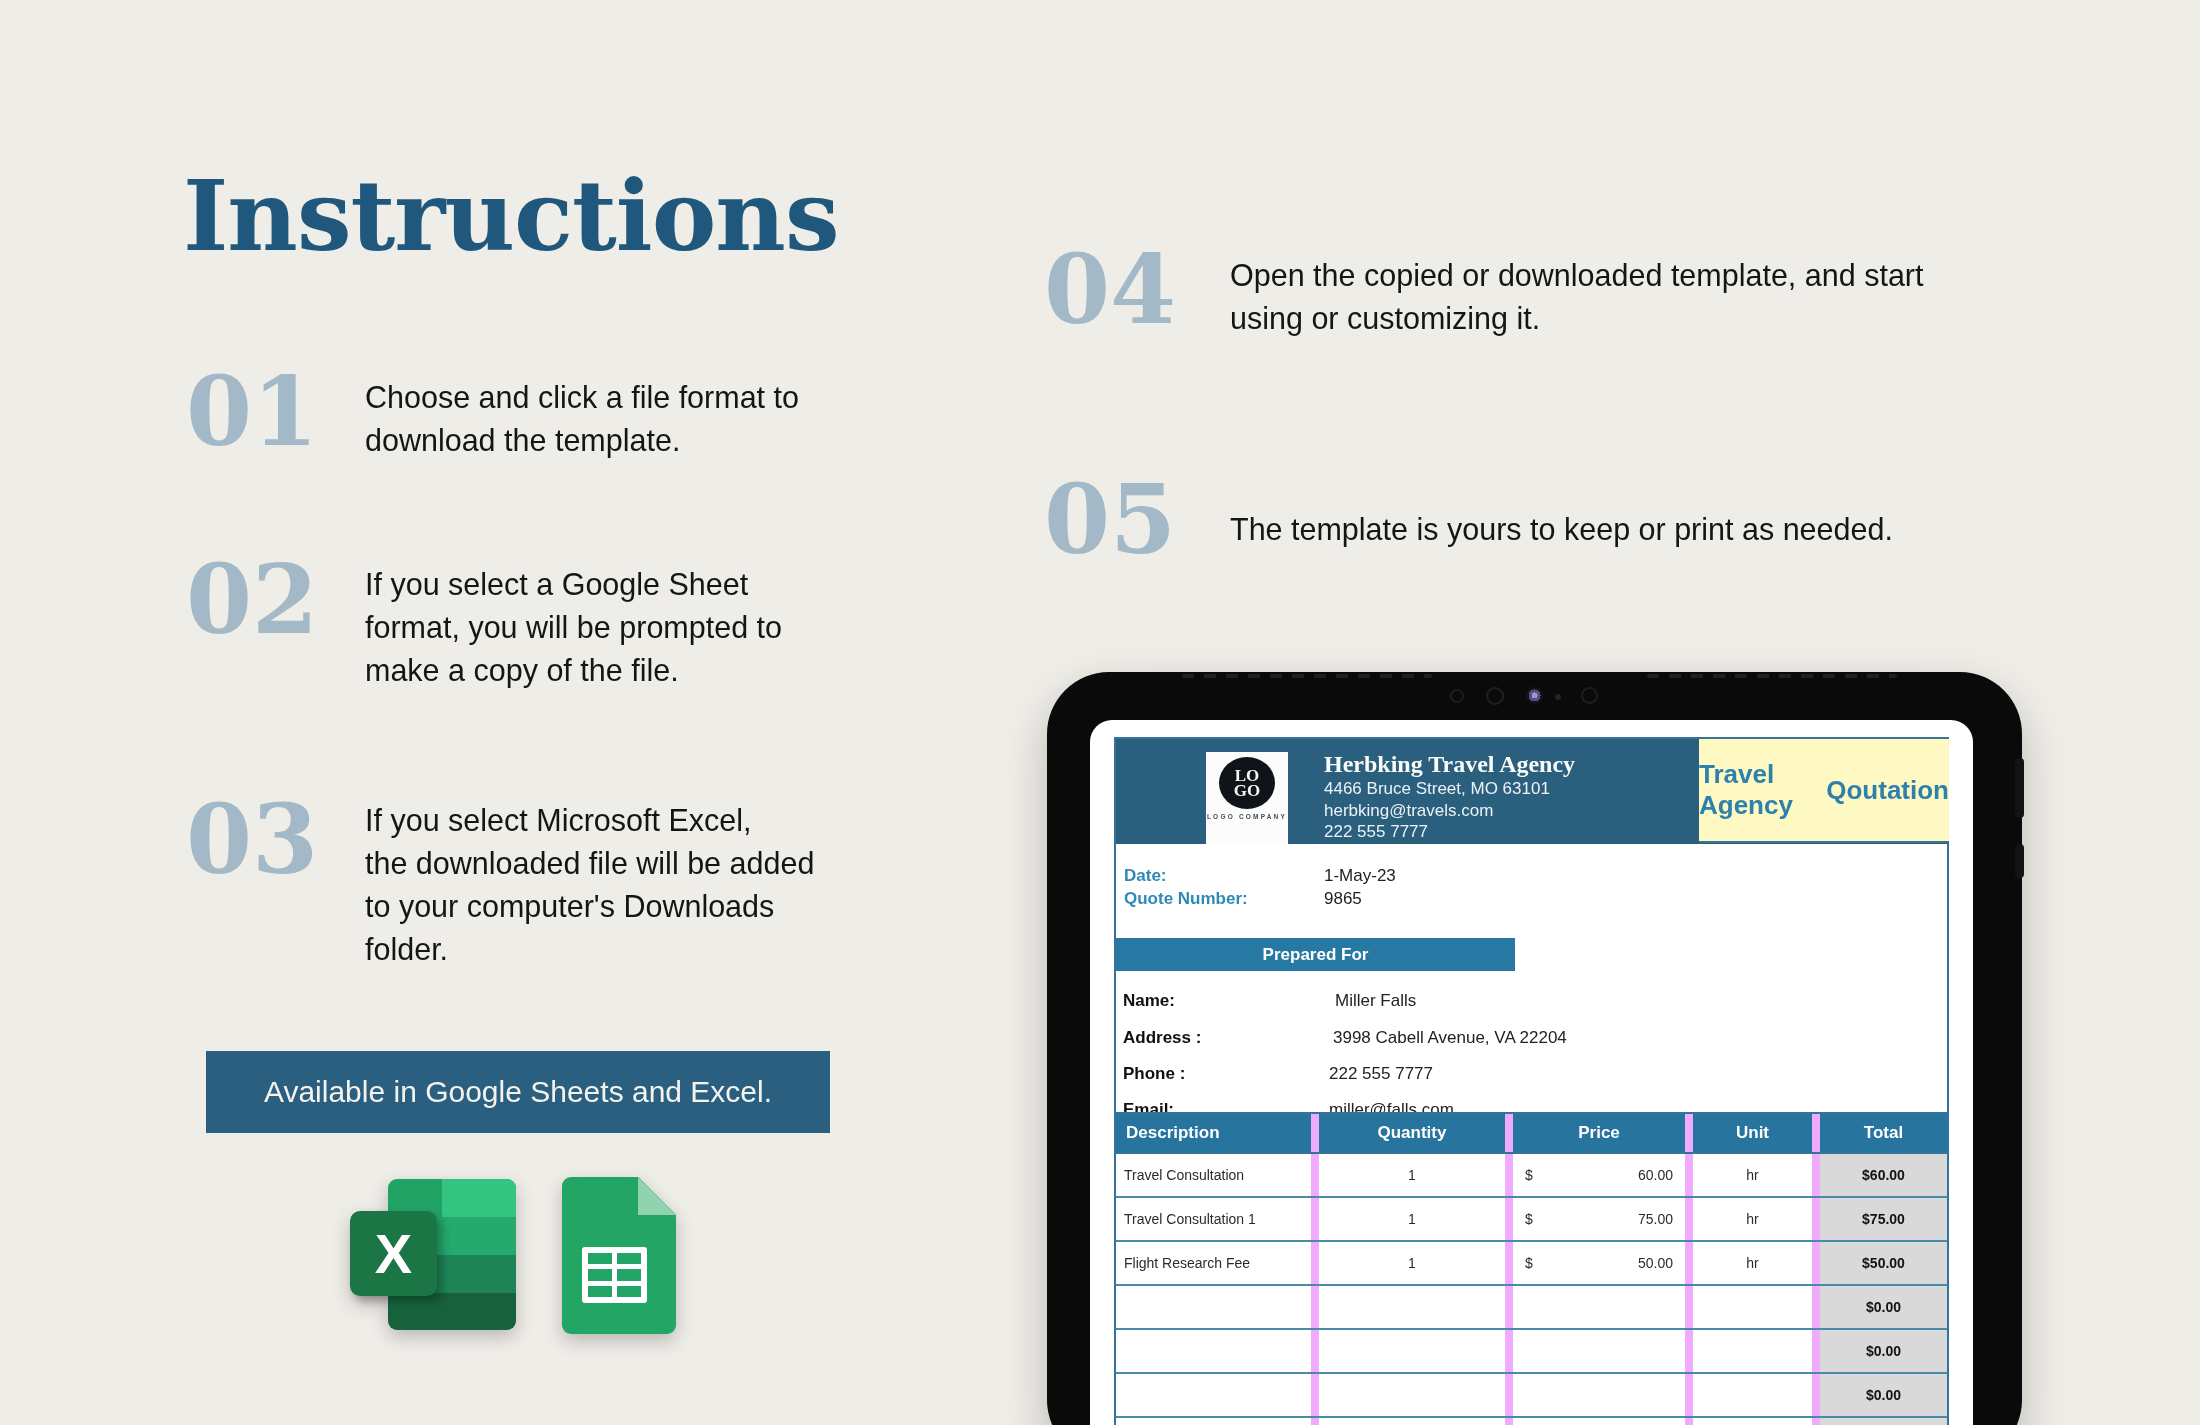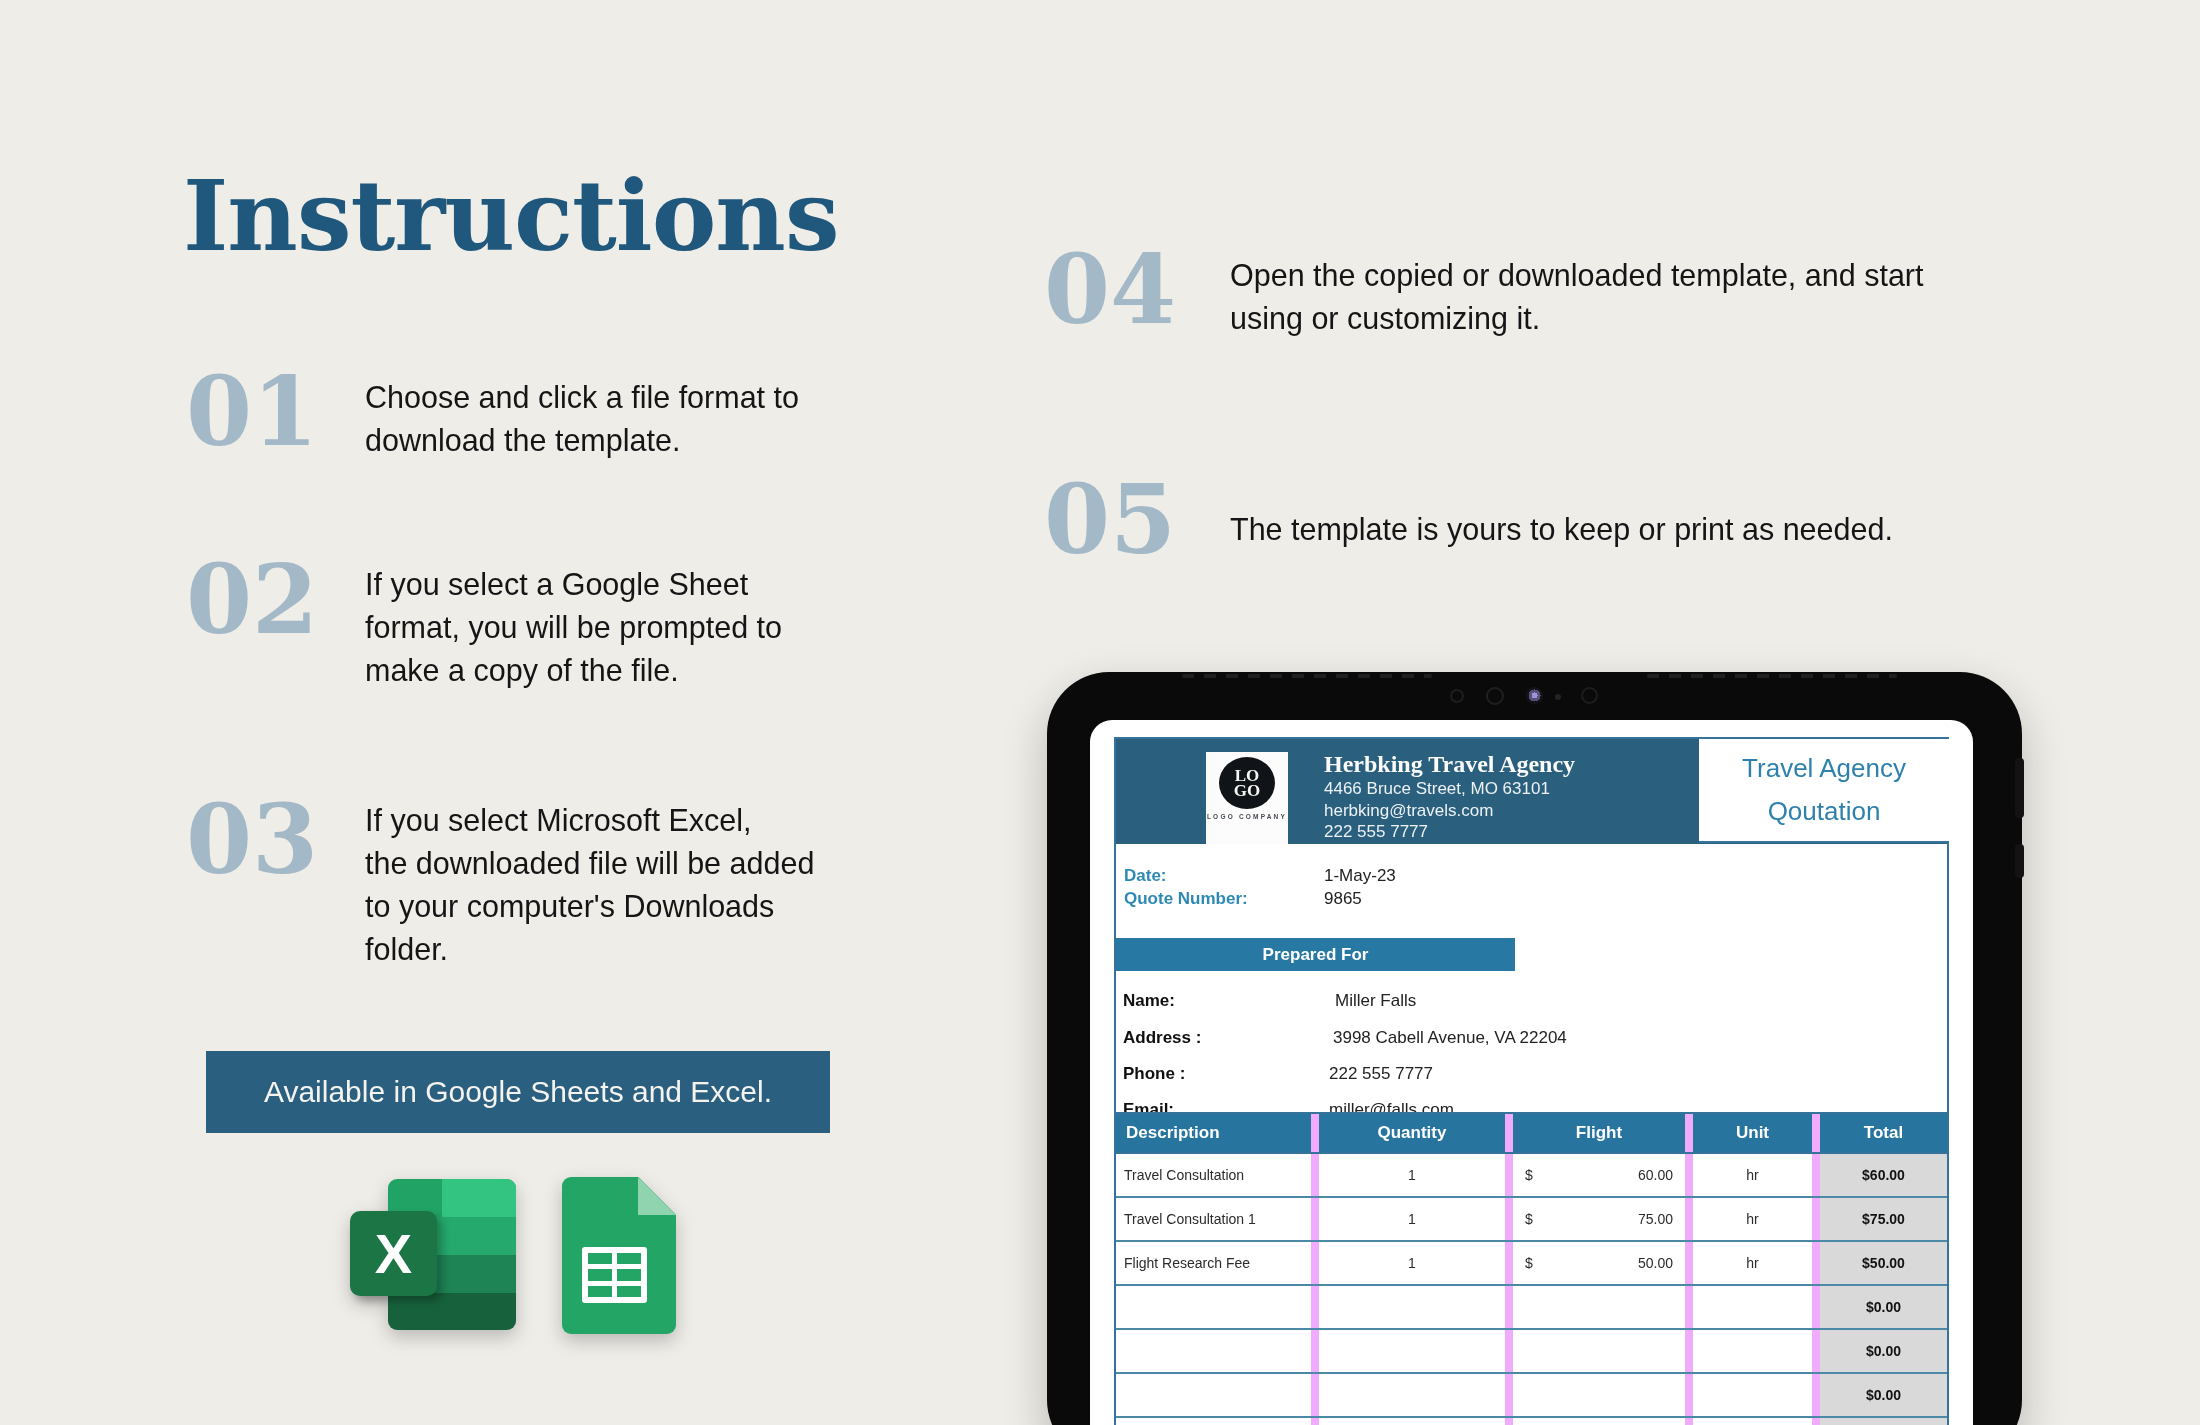--- a/index.html
+++ b/index.html
@@ -74,23 +74,23 @@
   .logo-card { position:absolute; left:90px; top:13px; width:82px; height:92px; background:#FCFCFC;
     display:flex; flex-direction:column; align-items:center; }
   .logo-oval { margin-top:5px; width:56px; height:52px; background:#101418; border-radius:50%;
     display:flex; flex-direction:column; align-items:center; justify-content:center;
     font-family:"Liberation Serif", serif; font-weight:bold; font-size:17px; line-height:15px; color:#F5F5F2; }
   .logo-caption { margin-top:4px; font-size:6.5px; letter-spacing:2.2px; color:#464B52; font-weight:bold; }
   .company { position:absolute; left:208px; top:12px; color:#ECF2F5; }
   .company .cname { font-family:"Liberation Serif", serif; font-weight:bold; font-size:24px; color:#FBFBF9; }
   .company .cline { font-size:17px; line-height:21.5px; }
   .company .cline:first-of-type { margin-top:5px; }
-  .doc-box { position:absolute; left:583px; top:0; width:250px; height:104px; background:#ffffff;
-    border-bottom:2px solid #35739A; display:flex; flex-direction:column; align-items:center; justify-content:center;
-    gap:12px; font-weight:normal; font-size:26px; color:#2E81AC; }
+  .doc-box { position:absolute; left:583px; top:0; width:250px; height:104px; background:#fef9c3;
+    border-bottom:2px solid #35739A; display:flex; flex-direction:row; align-items:center; justify-content:center;
+    gap:12px; font-weight:bold; font-size:26px; color:#2E81AC; }
 
   .meta-row { position:absolute; left:8px; height:22px; font-size:17px; }
   .meta-row .lab { font-weight:bold; color:#2E8AB5; }
   .meta-row .val { position:absolute; left:200px; color:#222; white-space:nowrap; }
   .m1 { top:127px; } .m2 { top:150px; }
 
   .pf-bar { position:absolute; left:0; top:199px; width:399px; height:33px; background:#2878A4;
     color:#fff; font-weight:bold; font-size:17px; display:flex; align-items:center; justify-content:center; }
   .pf-row { position:absolute; left:7px; height:22px; font-size:17px;margin-top:12px; }
   .pf-row .lab { font-weight:bold; color:#101010; }
@@ -248,21 +248,21 @@
         </div>
         <div class="pf-row f4">
           <span class="lab">Email:</span>
           <span class="val">miller@falls.com</span>
         </div>
 
         <div class="sheet-table">
           <div class="th-row">
             <div class="c cd">Description</div>
             <div class="c cq">Quantity</div>
-            <div class="c cp" style="justify-content:center;">Flight</div>
+            <div class="c cp" style="justify-content:center;">Price</div>
             <div class="c cu">Unit</div>
             <div class="c ct">Total</div>
           </div>
 
           <div class="tr">
             <div class="c cd">Travel Consultation</div>
             <div class="c cq">1</div>
             <div class="c cp">
               <span class="cur">$</span>
               <span class="amt">60.00</span>

